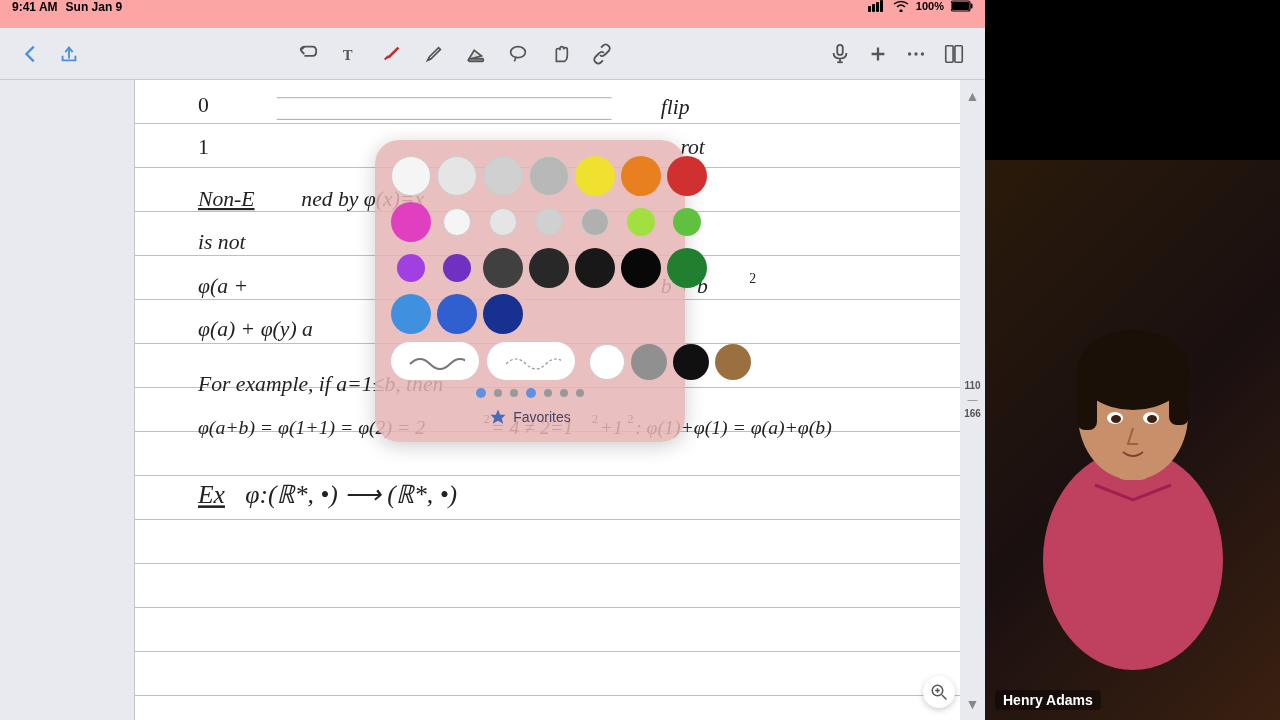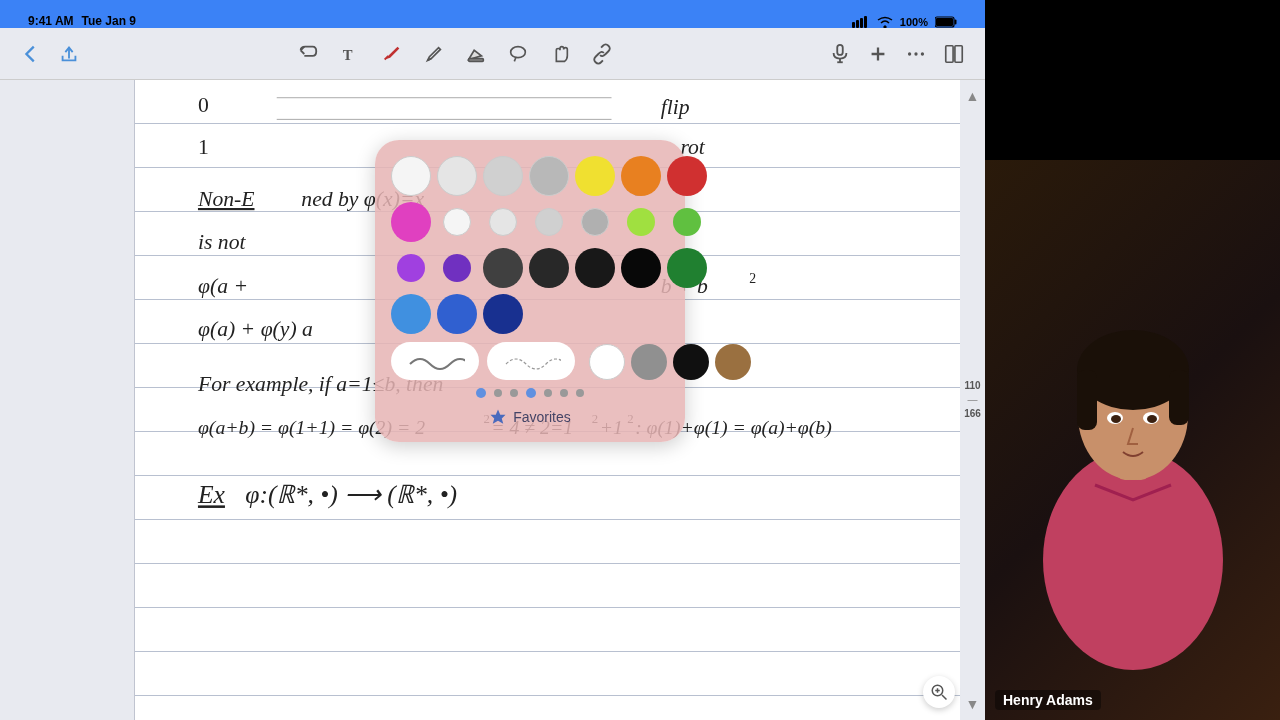--- a/index.html
+++ b/index.html
@@ -18,25 +18,25 @@
       height: 720px;
       background: #e8eaf0;
       display: flex;
       flex-direction: column;
       position: relative;
     }
 
     
     .status-bar {
       height: 28px;
-      background: #3b82f6;
-      display: flex;
-      align-items: flex-end;
+      background: #fca5a5;
+      display: flex;
+      align-items: flex-start;
       justify-content: space-between;
-      padding: 0 28px;
+      padding: 0 12px;
       font-size: 12px;
       font-weight: 600;
       color: #000;
     }
     .status-left { display: flex; gap: 8px; align-items: center; }
     .status-right { display: flex; gap: 7px; align-items: center; font-size: 11px; }
 
     
     .toolbar {
       height: 52px;
@@ -240,21 +240,21 @@
     }
   </style>
 </head>
 <body>
 
 <div class="ipad-screen">
 
   <div class="status-bar">
     <div class="status-left">
       <span>9:41 AM</span>
-      <span>Tue Jan 9</span>
+      <span>Sun Jan 9</span>
     </div>
     <div class="status-right">
 
       <svg width="18" height="12">
         <rect x="0" y="6" width="3" height="6" fill="#000" rx="1"></rect>
         <rect x="4" y="4" width="3" height="8" fill="#000" rx="1"></rect>
         <rect x="8" y="2" width="3" height="10" fill="#000" rx="1"></rect>
         <rect x="12" y="0" width="3" height="12" fill="#000" rx="1"></rect>
       </svg>
 

